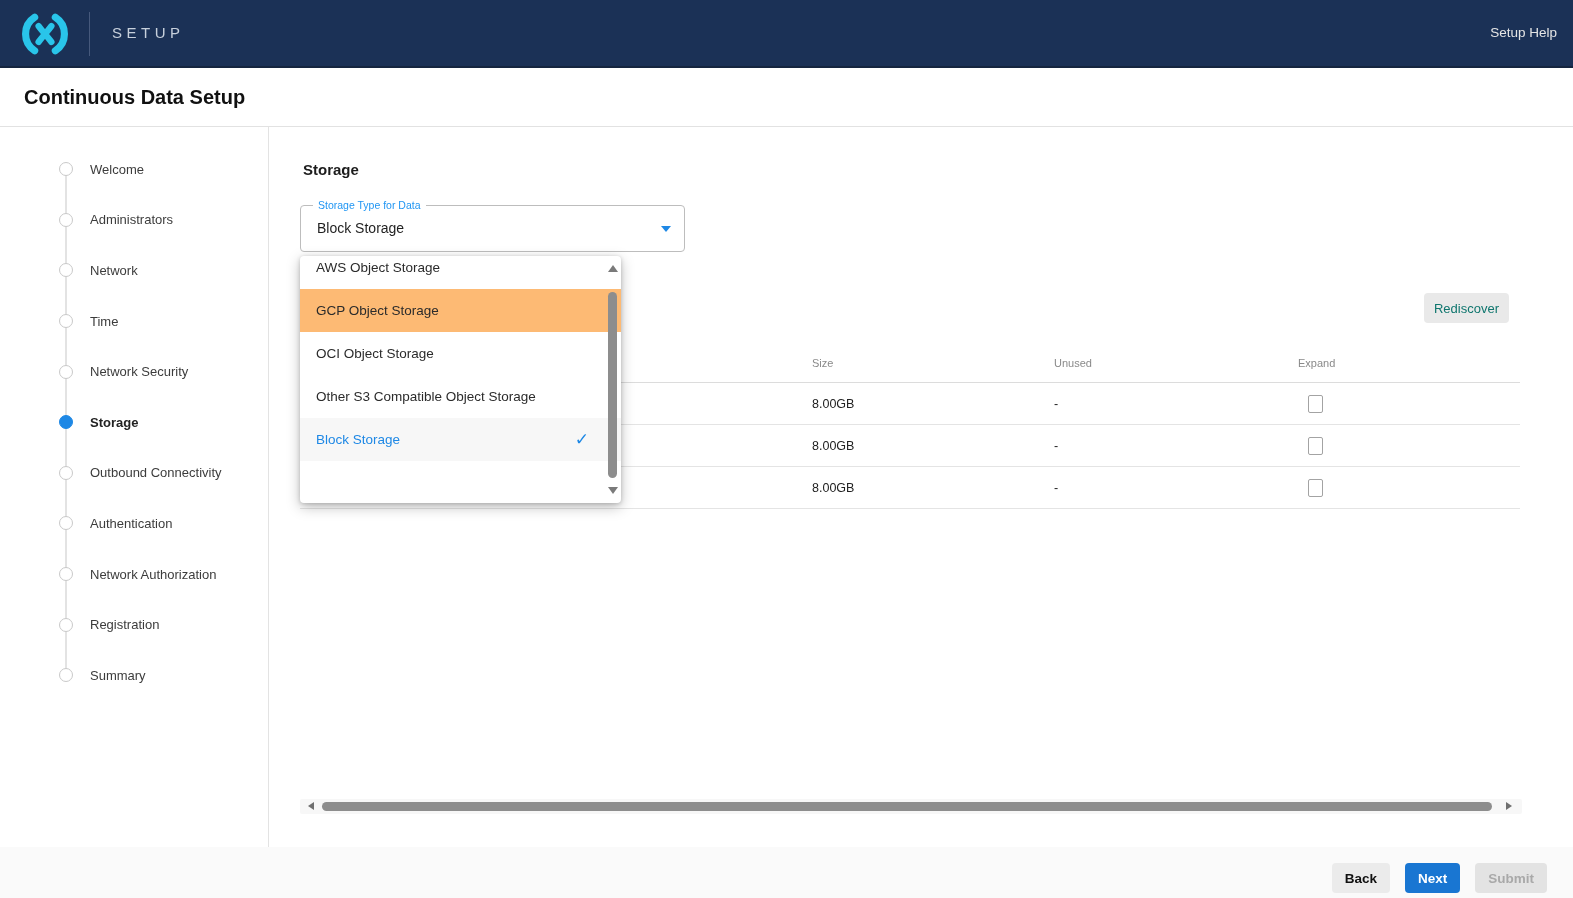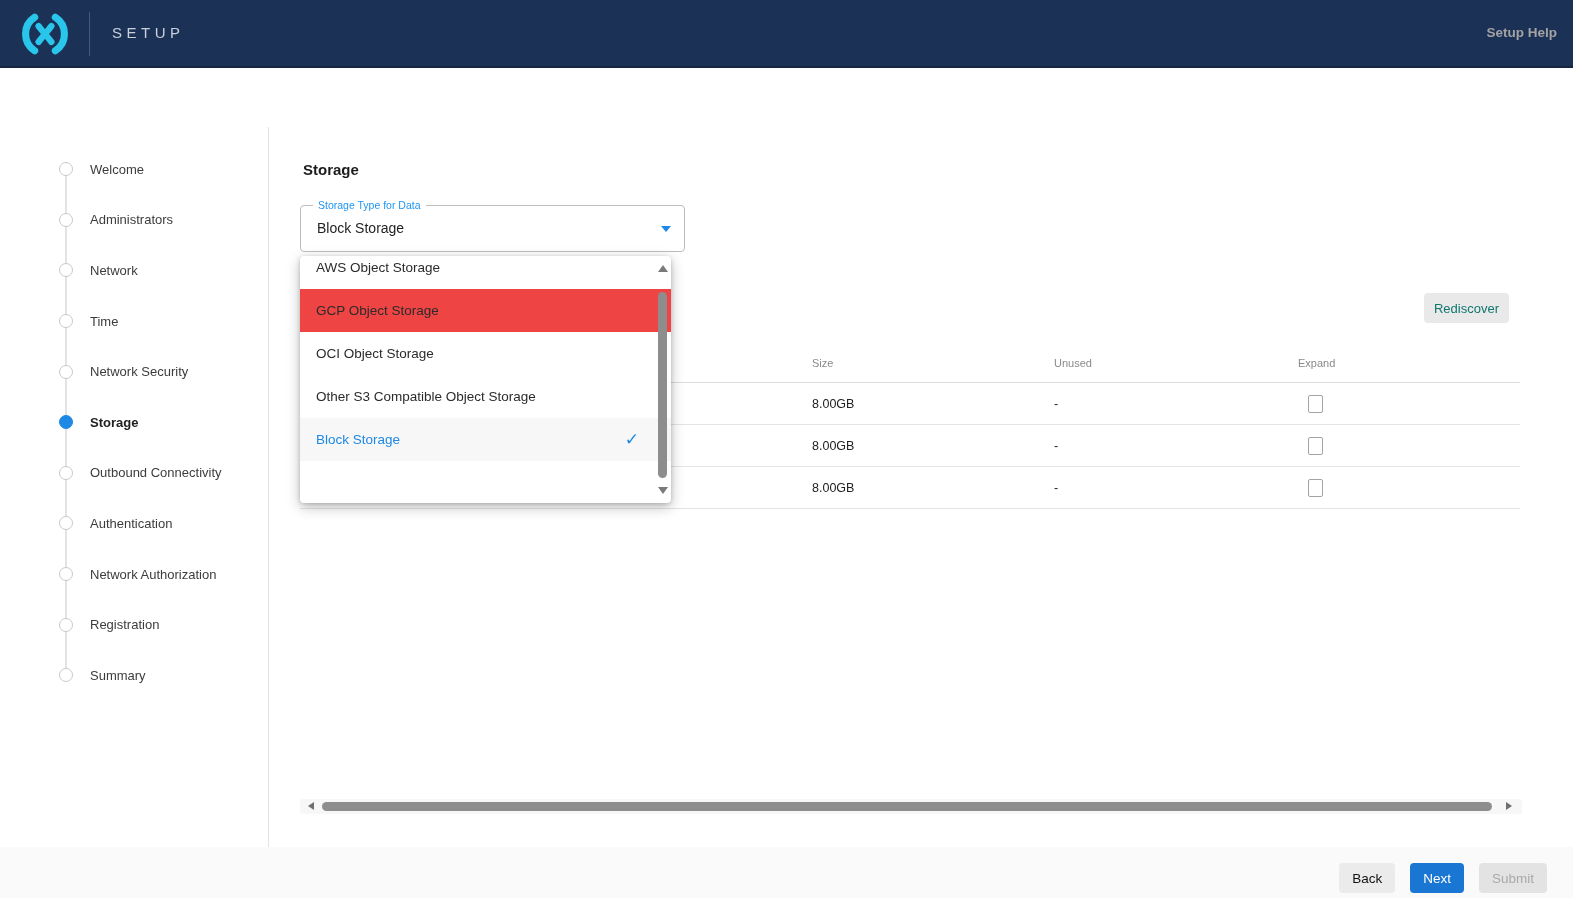--- a/index.html
+++ b/index.html
@@ -8,21 +8,21 @@
   .app { position:relative; width:1573px; height:898px; background:#fff; overflow:hidden; }
 
   
   .topbar { position:absolute; top:0; left:0; width:1573px; height:68px;
             background:#1b3156; border-bottom:2px solid #15253f; }
   .logo { position:absolute; left:14px; top:9px; width:62px; height:50px; }
   .topbar-divider { position:absolute; left:89px; top:12px; width:1px; height:44px; background:#46597c; }
   .brand { position:absolute; left:112px; top:0; height:66px; line-height:66px;
            color:#c7d0dc; font-size:15px; letter-spacing:4.5px; font-weight:500; }
   .help-link { position:absolute; right:16px; top:0; height:86px; line-height:66px;
-               color:#a3a3a3; font-size:13.5px; font-weight:bold; cursor:pointer; }
+               color:#e5e5e5; font-size:13.5px; font-weight:normal; cursor:pointer; }
 
   
   .titlebar { position:absolute; top:68px; left:0; width:1573px; height:59px;
               background:#fff; border-bottom:1px solid #e2e2e2; }
   .page-title { position:absolute; left:24px; top:0; height:59px; line-height:59px;
                 font-size:20px; font-weight:bold; color:#111; }
 
   
   .sidebar-border { position:absolute; left:268px; top:127px; width:1px; height:720px; background:#e3e3e3; }
   .step-line { position:absolute; left:65px; top:169px; width:2px; height:506px; background:#e3e3e3; z-index:1; }
@@ -41,27 +41,27 @@
                   border:1px solid #bdbdbd; border-radius:4px; background:#fff; cursor:pointer; }
   .select-label { position:absolute; top:-7px; left:12px; background:#fff; padding:0 5px;
                   font-size:10.5px; color:#2196f3; }
   .select-value { position:absolute; left:16px; top:0; height:45px; line-height:45px;
                   font-size:14px; color:#1f1f1f; }
   .caret-down { position:absolute; right:13px; top:20px; width:0; height:0;
                 border-left:5.5px solid transparent; border-right:5.5px solid transparent;
                 border-top:6.5px solid #1e88e5; }
 
   
-  .menu { position:absolute; left:300px; top:256px; width:371px; height:247px; background:#fff;
+  .menu { position:absolute; left:300px; top:256px; width:321px; height:247px; background:#fff;
           border-radius:4px; box-shadow:0 4px 14px rgba(0,0,0,.25), 0 1px 4px rgba(0,0,0,.18);
           overflow:hidden; z-index:6; }
   .menu-list { margin-top:-10px; }
   .menu-item { position:relative; height:43px; display:flex; align-items:center;
                padding-left:16px; font-size:13.5px; color:#2b2b2b; cursor:pointer; }
-  .menu-item.hovered { background:#ef4444; }
+  .menu-item.hovered { background:#fdba74; }
   .menu-item.selected { background:#f7f7f7; color:#1e88e5; }
   .menu-check { position:absolute; right:32px; top:0; height:43px; line-height:43px;
                 font-size:17px; color:#1e88e5; }
   .vsb { position:absolute; right:1px; top:0; width:14px; height:247px; }
   .vsb-up { position:absolute; left:2px; top:9px; width:0; height:0;
             border-left:5px solid transparent; border-right:5px solid transparent;
             border-bottom:7px solid #7a7a7a; }
   .vsb-thumb { position:absolute; left:2px; top:36px; width:9px; height:186px;
                background:#8d8d8d; border-radius:5px; }
   .vsb-down { position:absolute; left:2px; bottom:9px; width:0; height:0;
@@ -96,21 +96,21 @@
   .hs-thumb { position:absolute; left:22px; top:3px; width:1170px; height:9px;
               background:#8d8d8d; border-radius:4.5px; cursor:grab; }
   .hs-right { position:absolute; left:1206px; top:3px; width:0; height:0;
               border-top:4.5px solid transparent; border-bottom:4.5px solid transparent;
               border-left:6px solid #6f6f6f; cursor:pointer; }
 
   
   .footer { position:absolute; left:0; top:847px; width:1573px; height:51px; background:#fafafa; }
   .footer-actions { position:absolute; right:26px; top:16px; display:flex; gap:15px; }
   .btn { height:30px; border:none; border-radius:4px; padding:0 13px; font-size:13.5px;
-         font-weight:400; font-family:inherit; cursor:pointer; }
+         font-weight:700; font-family:inherit; cursor:pointer; }
   .btn-back { background:#ebebeb; color:#111; }
   .btn-next { background:#1976d2; color:#fff; }
   .btn-submit { background:#e3e3e3; color:#a9a9a9; cursor:default; }
 </style>
 </head>
 <body>
 
 <div class="app">
 
   <header class="topbar">
@@ -118,20 +118,23 @@
       <path d="M26 9 A25 25 0 0 0 26 51" fill="none" stroke="#29c5ea" stroke-width="9" stroke-linecap="round"></path>
       <path d="M52 9 A25 25 0 0 1 52 51" fill="none" stroke="#29c5ea" stroke-width="9" stroke-linecap="round"></path>
       <path d="M31 20 C 36 27, 42 33, 47 40" fill="none" stroke="#29c5ea" stroke-width="8" stroke-linecap="round"></path>
       <path d="M47 20 C 42 27, 36 33, 31 40" fill="none" stroke="#29c5ea" stroke-width="8" stroke-linecap="round"></path>
     </svg>
     <div class="topbar-divider"></div>
     <div class="brand">SETUP</div>
     <div class="help-link">Setup Help</div>
   </header>
 
+  <div class="titlebar">
+    <h1 class="page-title">Continuous Data Setup</h1>
+  </div>
 
   <div class="sidebar-border"></div>
   <div class="step-line"></div>
   <nav class="stepper">
     <div class="step">
       <span class="step-dot"></span>
       <span class="step-label">Welcome</span>
     </div>
     <div class="step">
       <span class="step-dot"></span>

